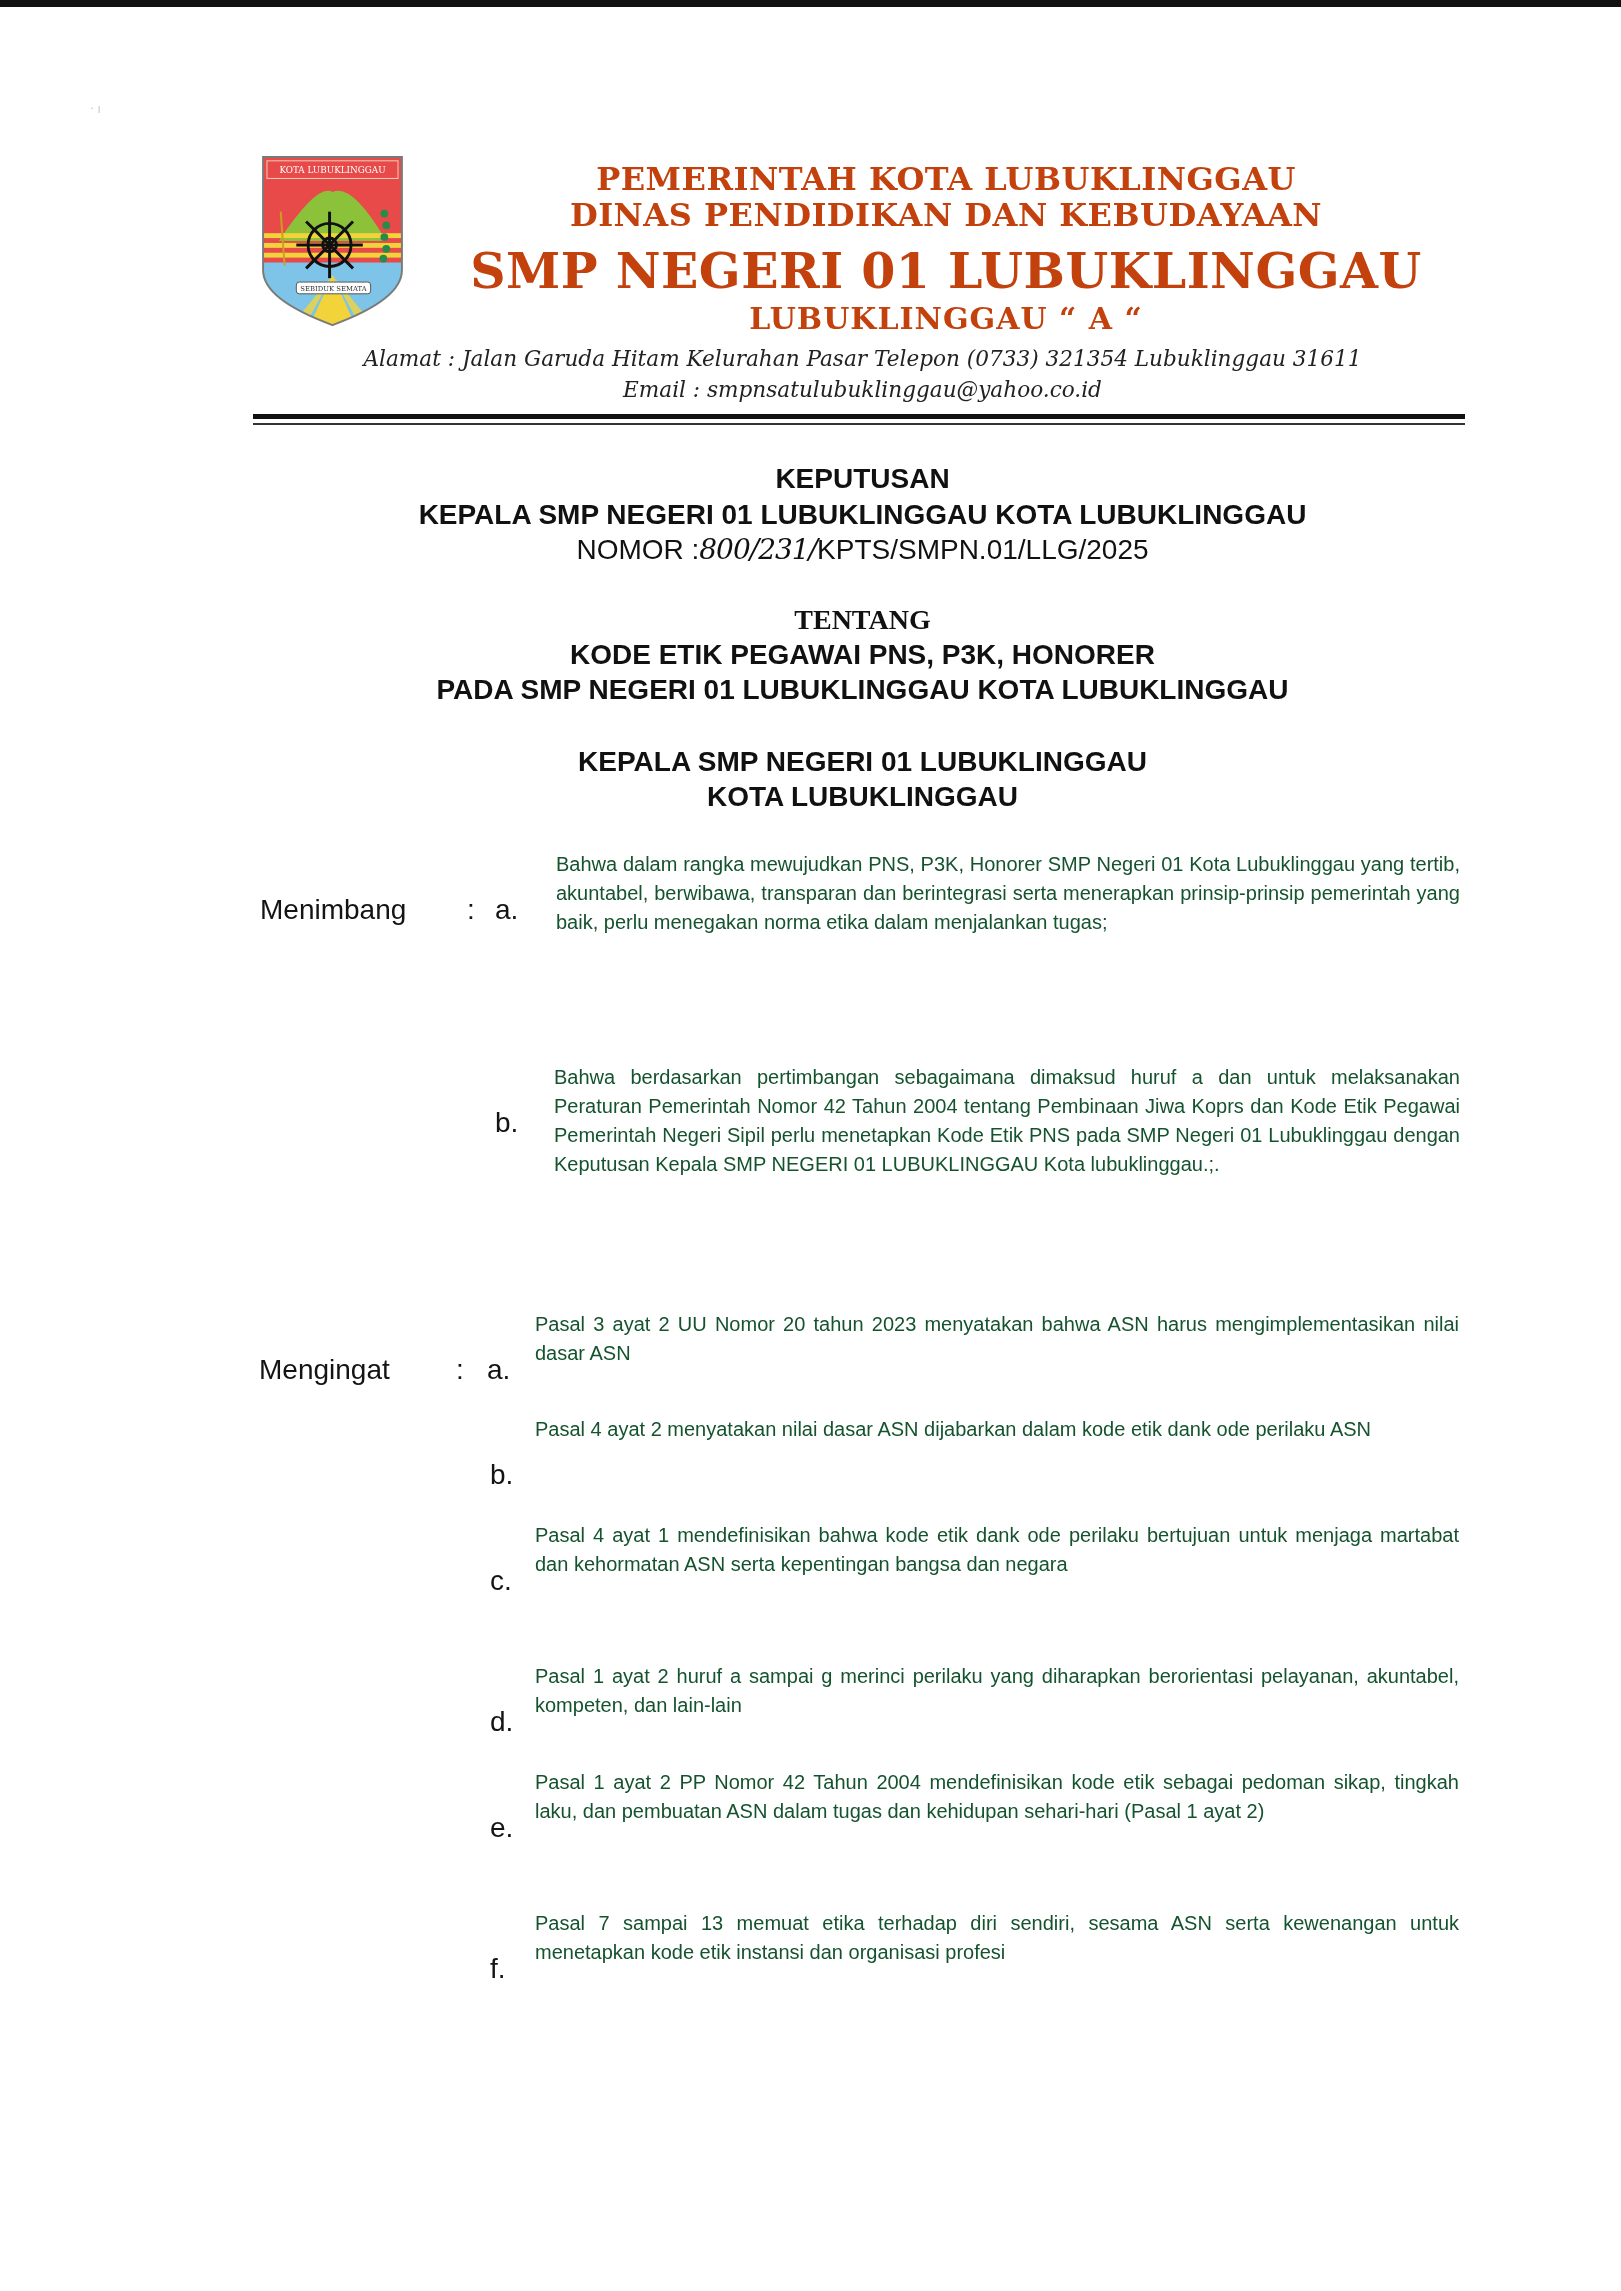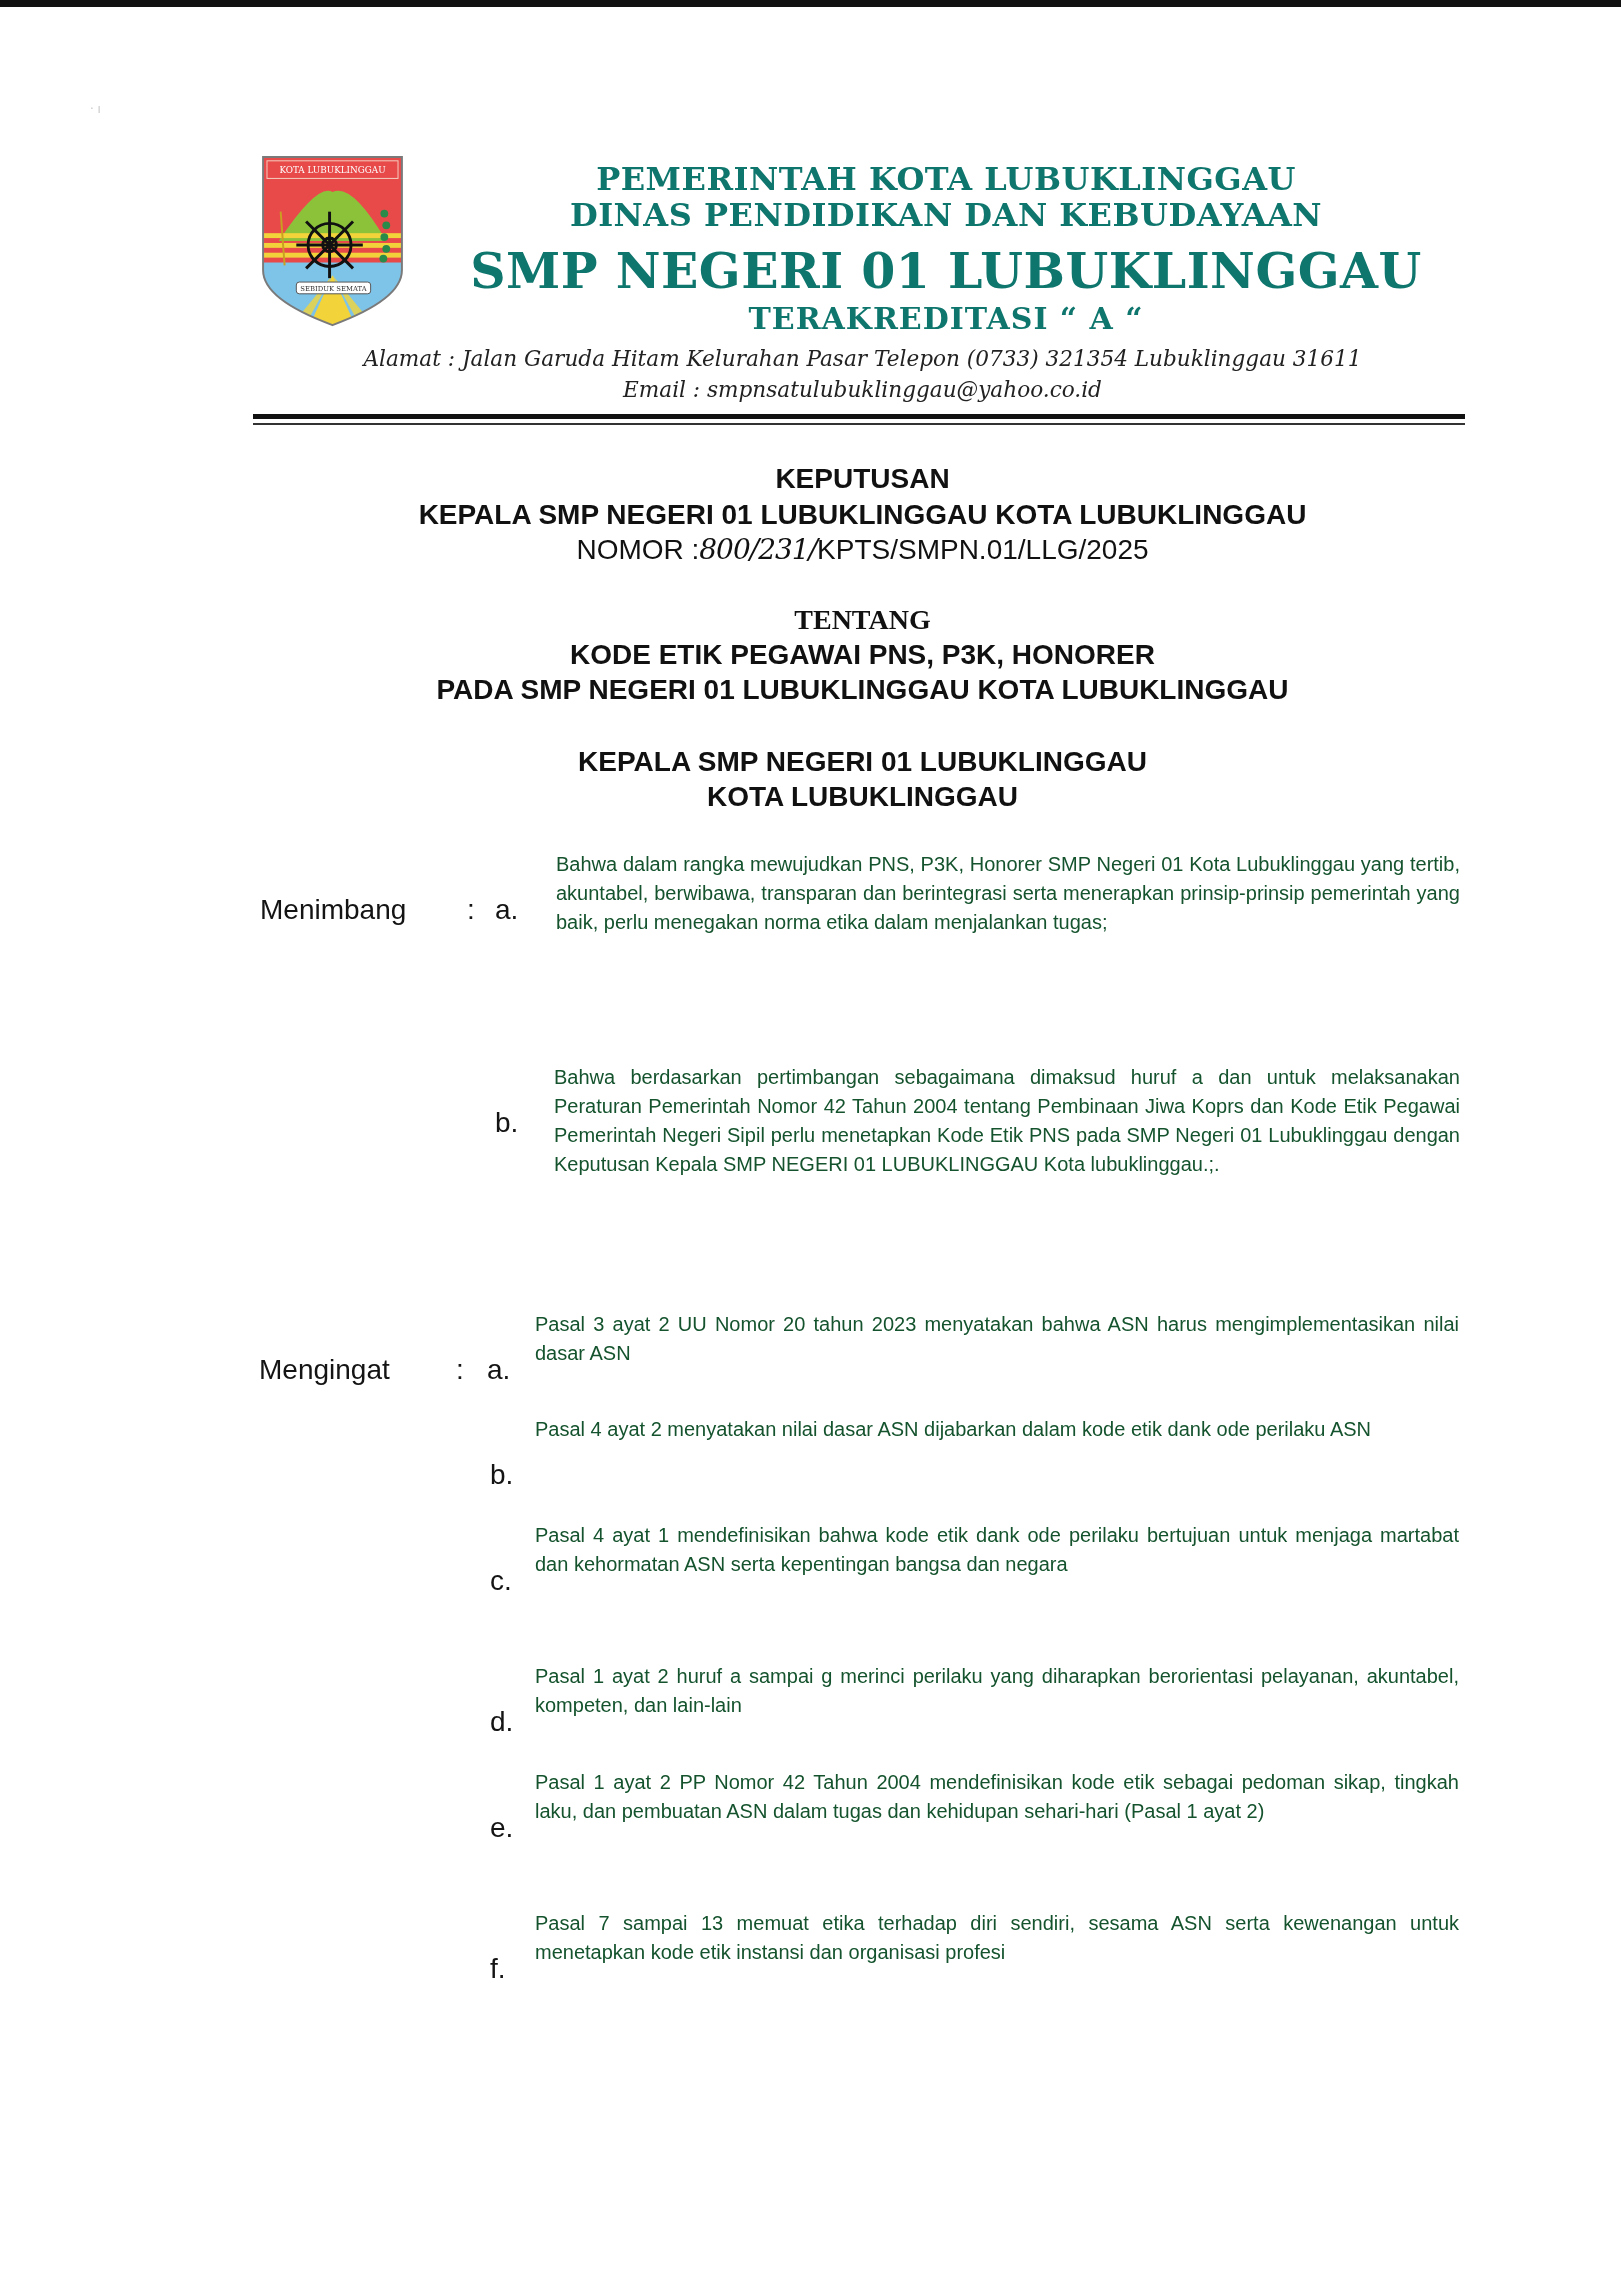--- a/index.html
+++ b/index.html
@@ -2,21 +2,21 @@
 <html><head>
 <meta charset="utf-8">
 <style>
   html, body { margin: 0; padding: 0; background: #ffffff; }
   body { width: 1621px; height: 2292px; position: relative; overflow: hidden; color: #141414; }
   .top-bar { position: absolute; left: 0; top: 0; width: 1621px; height: 6.9px; background: #111; }
   .scan-mark { position: absolute; color: #c8c8c8; font-family: "DejaVu Sans", sans-serif; font-size: 11.8px; }
 
   
   .logo { position: absolute; left: 259px; top: 153px; width: 147px; height: 176px; }
-  .kop { position: absolute; left: 412px; width: 1068px; text-align: center; font-family: "DejaVu Serif", serif; font-weight: bold; color: #0f766e; }
+  .kop { position: absolute; left: 412px; width: 1068px; text-align: center; font-family: "DejaVu Serif", serif; font-weight: bold; color: #c2410c; }
   .kop1 { top: 160px; font-size: 32px; letter-spacing: 0.5px; }
   .kop2 { top: 196px; font-size: 32px; letter-spacing: 0.5px; }
   .kop3 { top: 242px; font-size: 49px; letter-spacing: 0.5px; }
   .kop4 { top: 301px; font-size: 30px; letter-spacing: 1px; }
   .addr { position: absolute; left: 245px; width: 1235px; text-align: center; font-family: "DejaVu Serif", serif; font-style: italic; color: #222; font-size: 21.6px; }
   .addr1 { top: 346px; }
   .addr2 { top: 377px; }
   .rule-thick { position: absolute; left: 253px; top: 414px; width: 1212px; height: 4.9px; background: #111; }
   .rule-thin { position: absolute; left: 253px; top: 423px; width: 1212px; height: 2px; background: #333; }
 
@@ -83,21 +83,21 @@
   <g stroke="#c9a020" stroke-width="2">
     <line x1="22" y1="60" x2="26" y2="115"></line>
   </g>
   <rect x="38" y="132" width="76" height="12" rx="3" fill="#ffffff" stroke="#555" stroke-width="1"></rect>
   <text x="76" y="141" font-size="7" text-anchor="middle" fill="#333" font-family="DejaVu Serif, serif">SEBIDUK SEMATA</text>
 </svg>
 
 <div class="kop kop1">PEMERINTAH KOTA LUBUKLINGGAU</div>
 <div class="kop kop2">DINAS PENDIDIKAN DAN KEBUDAYAAN</div>
 <div class="kop kop3">SMP NEGERI 01 LUBUKLINGGAU</div>
-<div class="kop kop4">TERAKREDITASI “ A “</div>
+<div class="kop kop4">LUBUKLINGGAU “ A “</div>
 <div class="addr addr1">Alamat  :  Jalan Garuda Hitam Kelurahan Pasar Telepon (0733) 321354   Lubuklinggau 31611</div>
 <div class="addr addr2">Email : smpnsatulubuklinggau@yahoo.co.id</div>
 <div class="rule-thick"></div>
 <div class="rule-thin"></div>
 
 <div class="ctr b t1">KEPUTUSAN</div>
 <div class="ctr b t2">KEPALA SMP NEGERI 01 LUBUKLINGGAU KOTA LUBUKLINGGAU</div>
 <div class="ctr t3">
   <span>NOMOR  :</span><span class="nomor-hand">800/231/</span><span>KPTS/SMPN.01/LLG/2025</span>
 </div>

